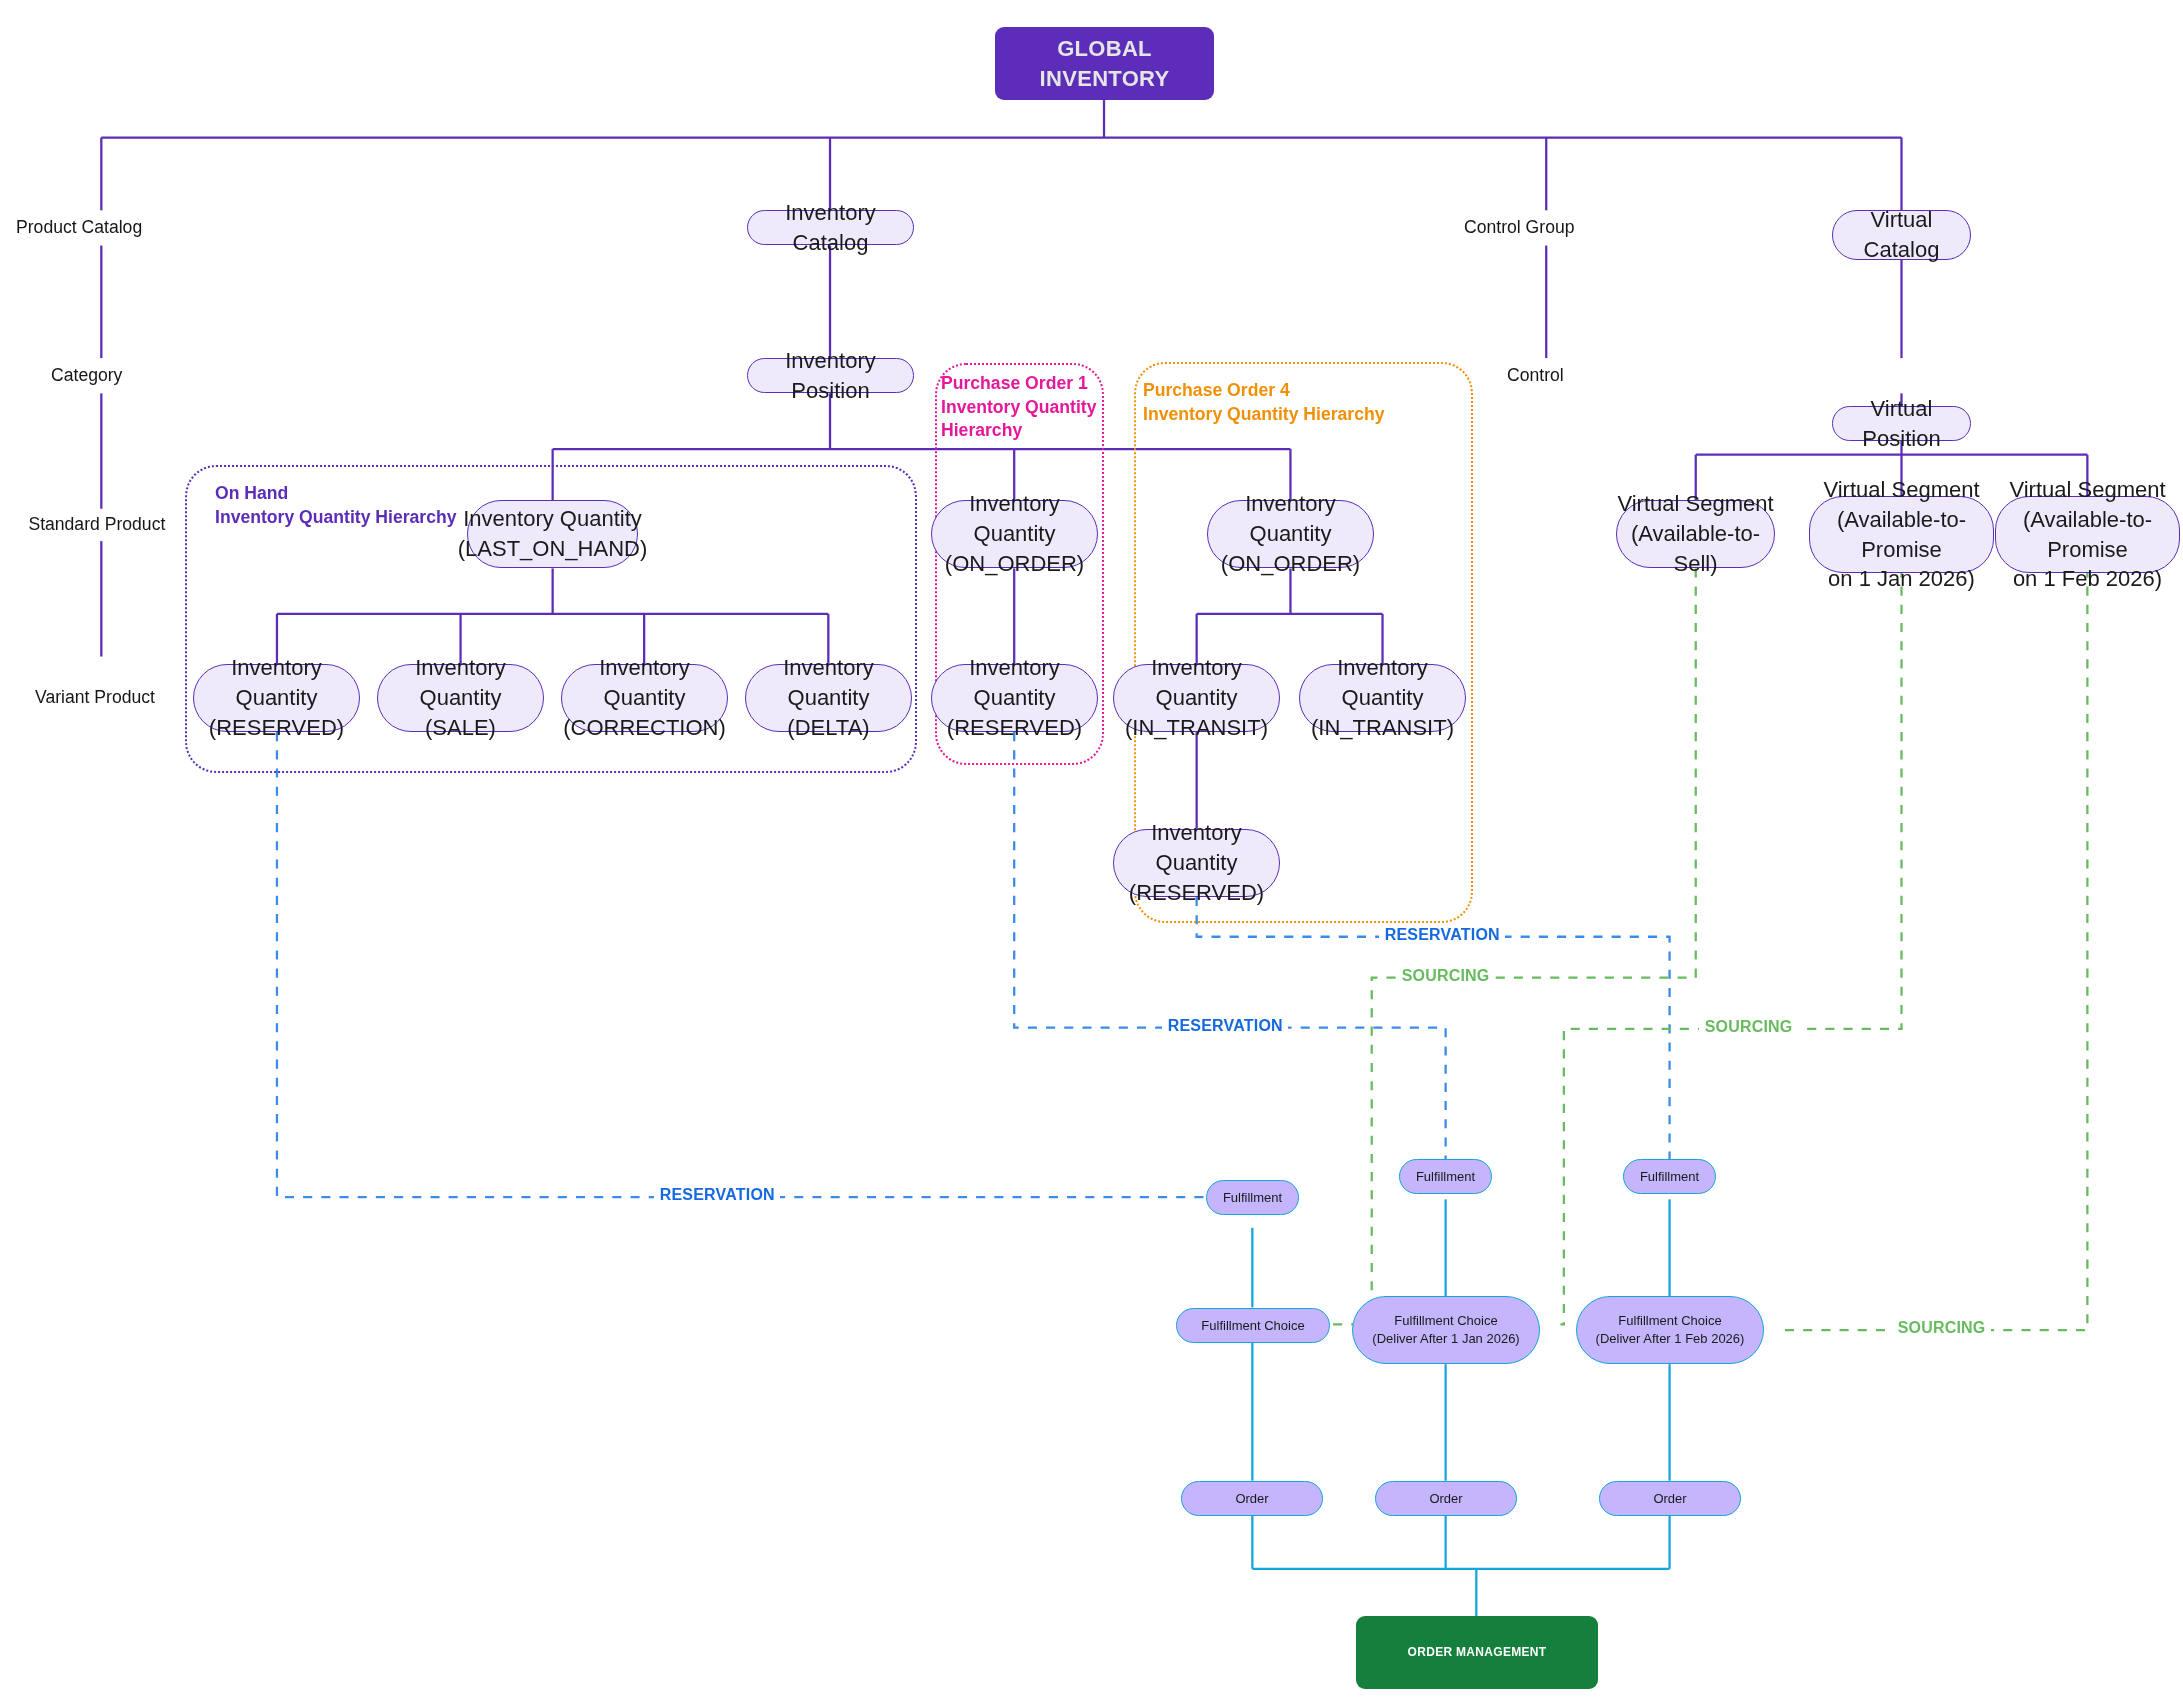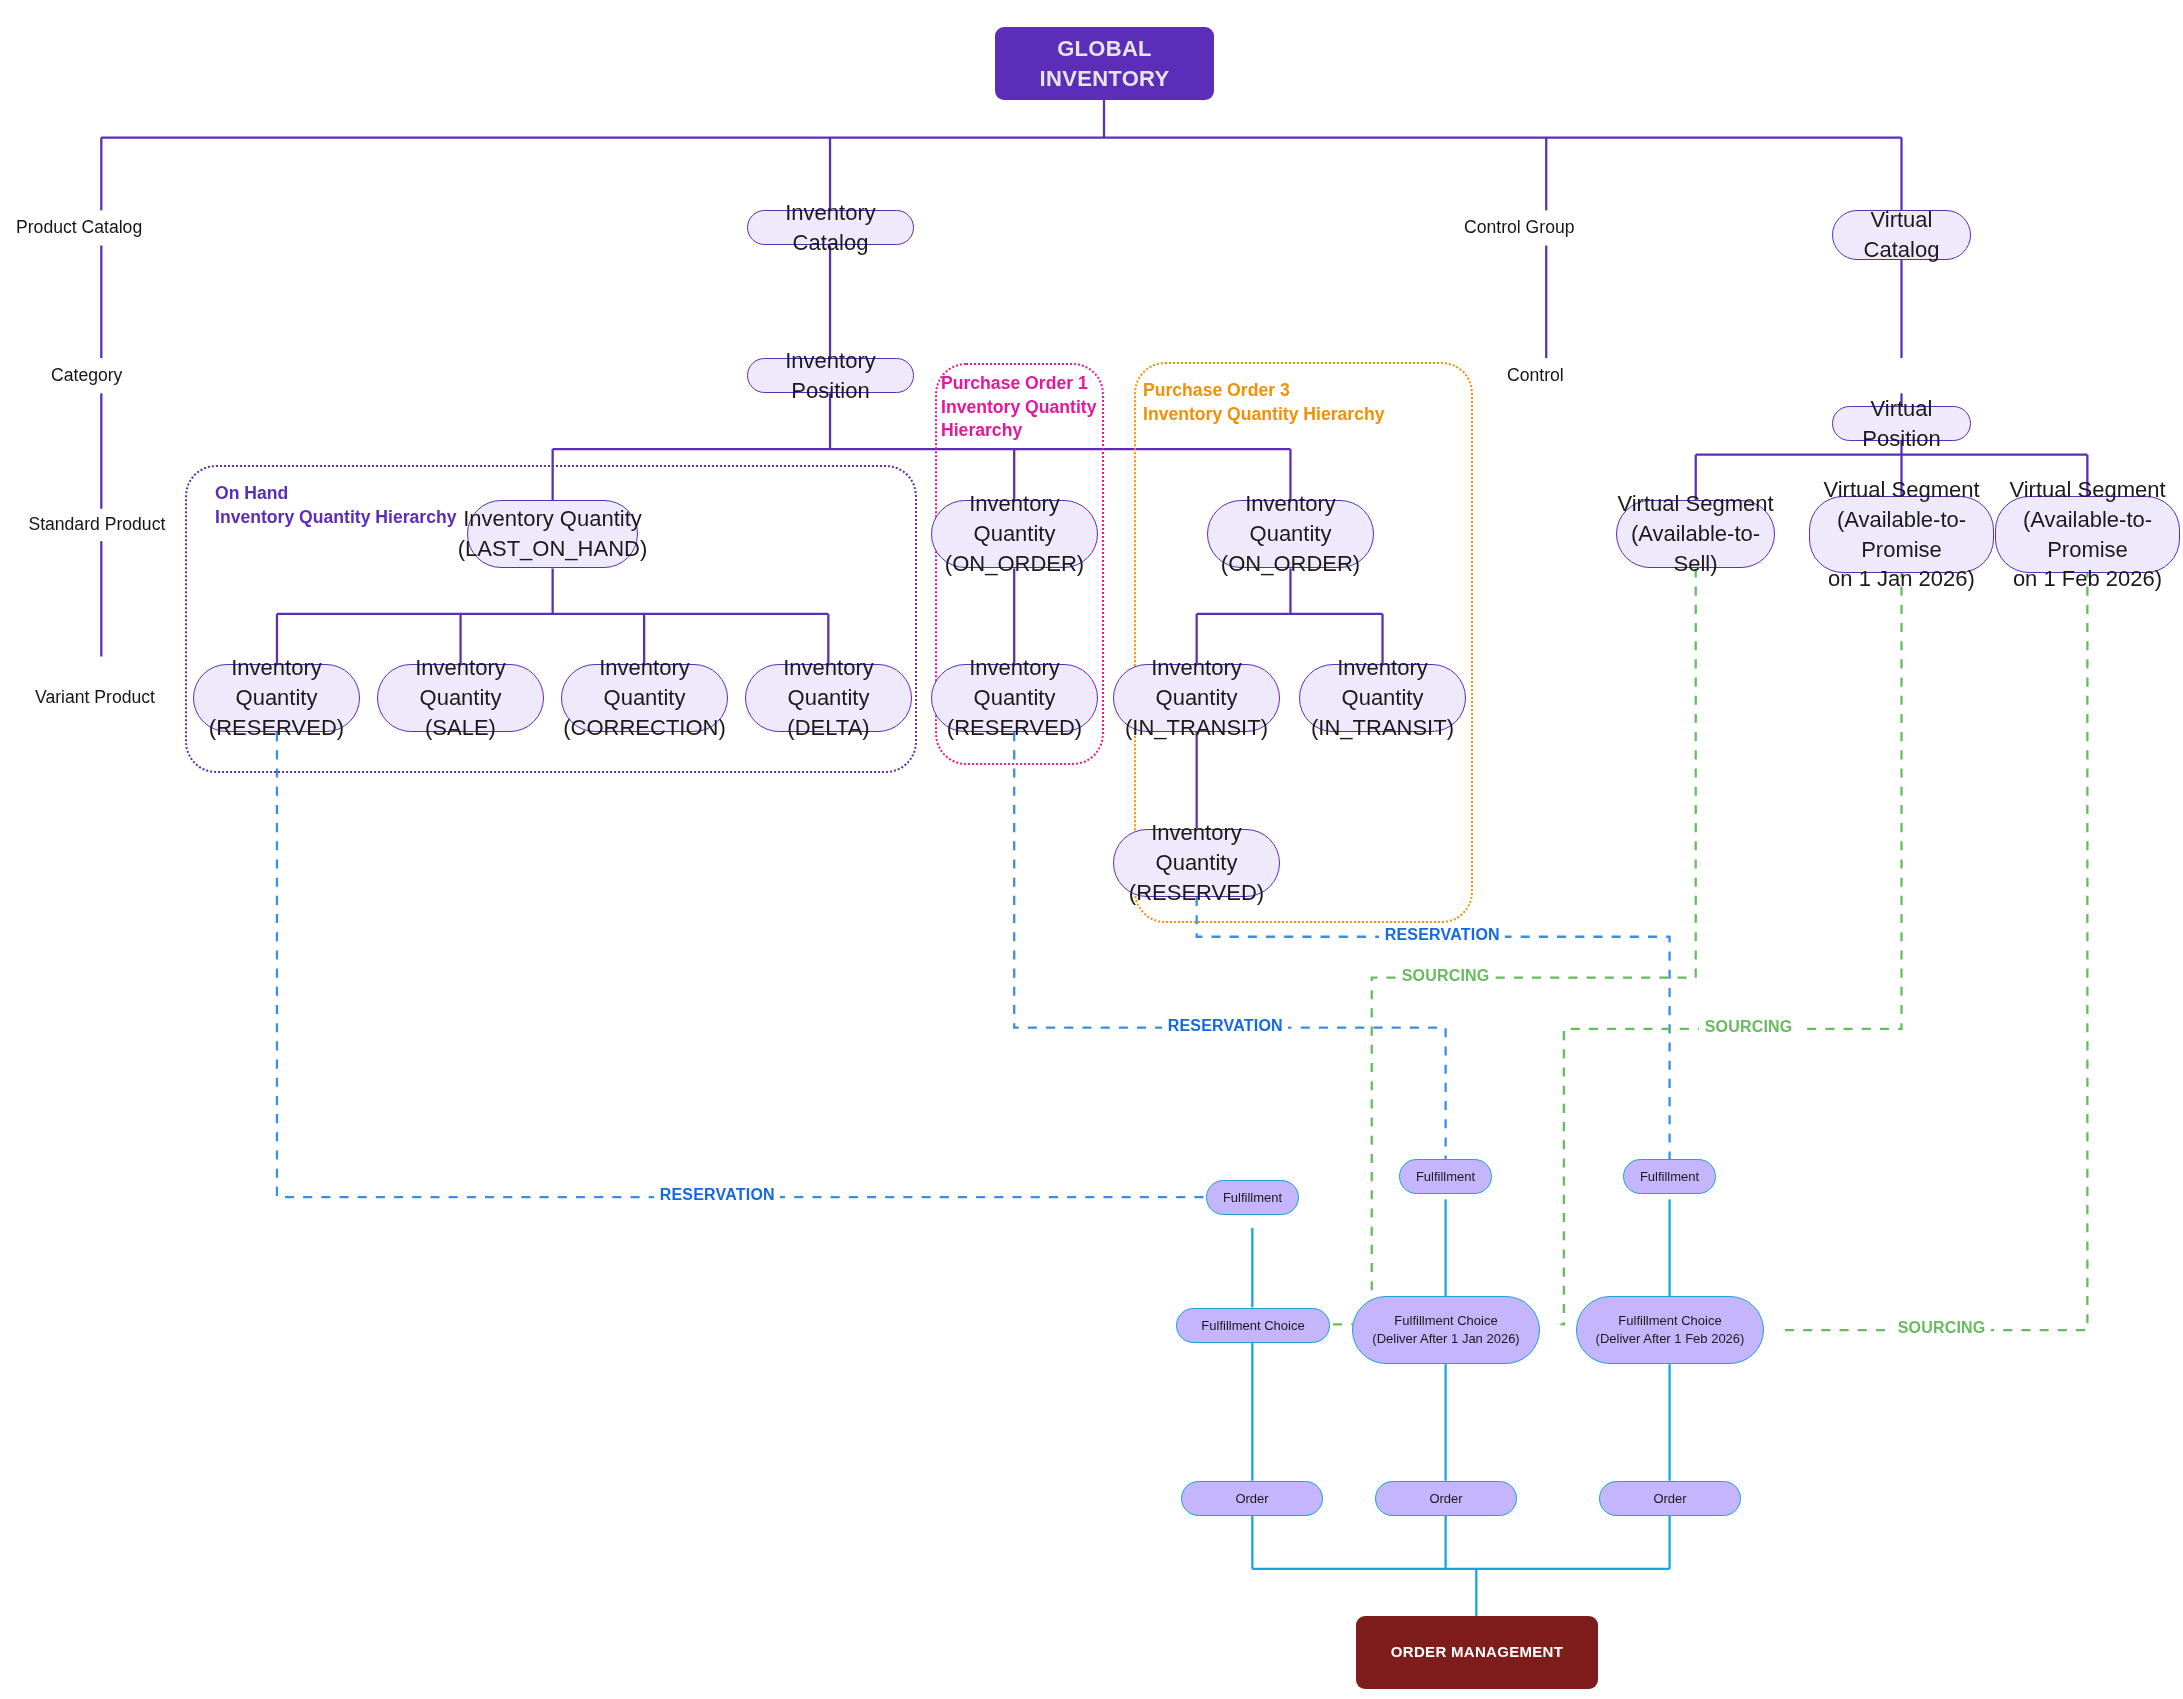--- a/index.html
+++ b/index.html
@@ -11,22 +11,22 @@
         justify-content:center;text-align:center;line-height:1.35;}
   
   .pill{background:#EFEAFB;border:1.7px solid #5B2DB8;border-radius:40px;color:#1a1a1a;
         font-size:22px;font-family:"Liberation Sans",sans-serif;}
   
   .cyan{background:#c4b5fd;border:1.7px solid #14A5DC;border-radius:40px;color:#1a1a1a;
         font-size:13px;font-family:"Liberation Sans",sans-serif;}
   
   .hdr-purple{background:#5B2DB8;color:#e5e5e5;border-radius:9px;font-weight:bold;
               font-size:22px;letter-spacing:0.3px;}
-  .hdr-cyan{background:#7f1d1d;color:#fff;border-radius:9px;font-weight:bold;
-            font-size:15px;letter-spacing:0.3px;}
+  .hdr-cyan{background:#15803d;color:#fff;border-radius:9px;font-weight:bold;
+            font-size:12px;letter-spacing:0.3px;}
   
   .plain{font-size:17.6px;color:#161616;white-space:nowrap;}
   
   .gcap{position:absolute;font-weight:bold;font-size:17.6px;line-height:1.34;white-space:pre-line;}
   .gcap.onhand{color:#5B2DB8;}
   .gcap.po1{color:#E5179A;}
   .gcap.po2{color:#F09006;}
   
   .elabel{position:absolute;font-weight:bold;font-size:16px;letter-spacing:0.2px;
           background:#fff;padding:0 5.7px;white-space:nowrap;}
@@ -154,21 +154,21 @@
 Inventory Quantity Hierarchy</div>
 
   <div style="position:absolute;left:935px;top:363px;width:165px;height:398px;
               border:2.3px dotted #E5179A;border-radius:31px;"></div>
   <div class="gcap po1" style="left:941px;top:372px;width:165px;">Purchase Order 1
 Inventory Quantity
 Hierarchy</div>
 
   <div style="position:absolute;left:1134px;top:362px;width:335px;height:557px;
               border:2.3px dotted #F09006;border-radius:31px;"></div>
-  <div class="gcap po2" style="left:1143px;top:379px;width:296px;">Purchase Order 3
+  <div class="gcap po2" style="left:1143px;top:379px;width:296px;">Purchase Order 4
 Inventory Quantity Hierarchy</div>
 
   <div class="node pill" style="left:747px;top:210px;width:167px;height:35px;">
     <span>Inventory Catalog</span>
   </div>
   <div class="node pill" style="left:747px;top:358px;width:167px;height:35px;">
     <span>Inventory Position</span>
   </div>
   <div class="node pill" style="left:1832px;top:210px;width:139px;height:50px;">
     <span>Virtual Catalog</span>

